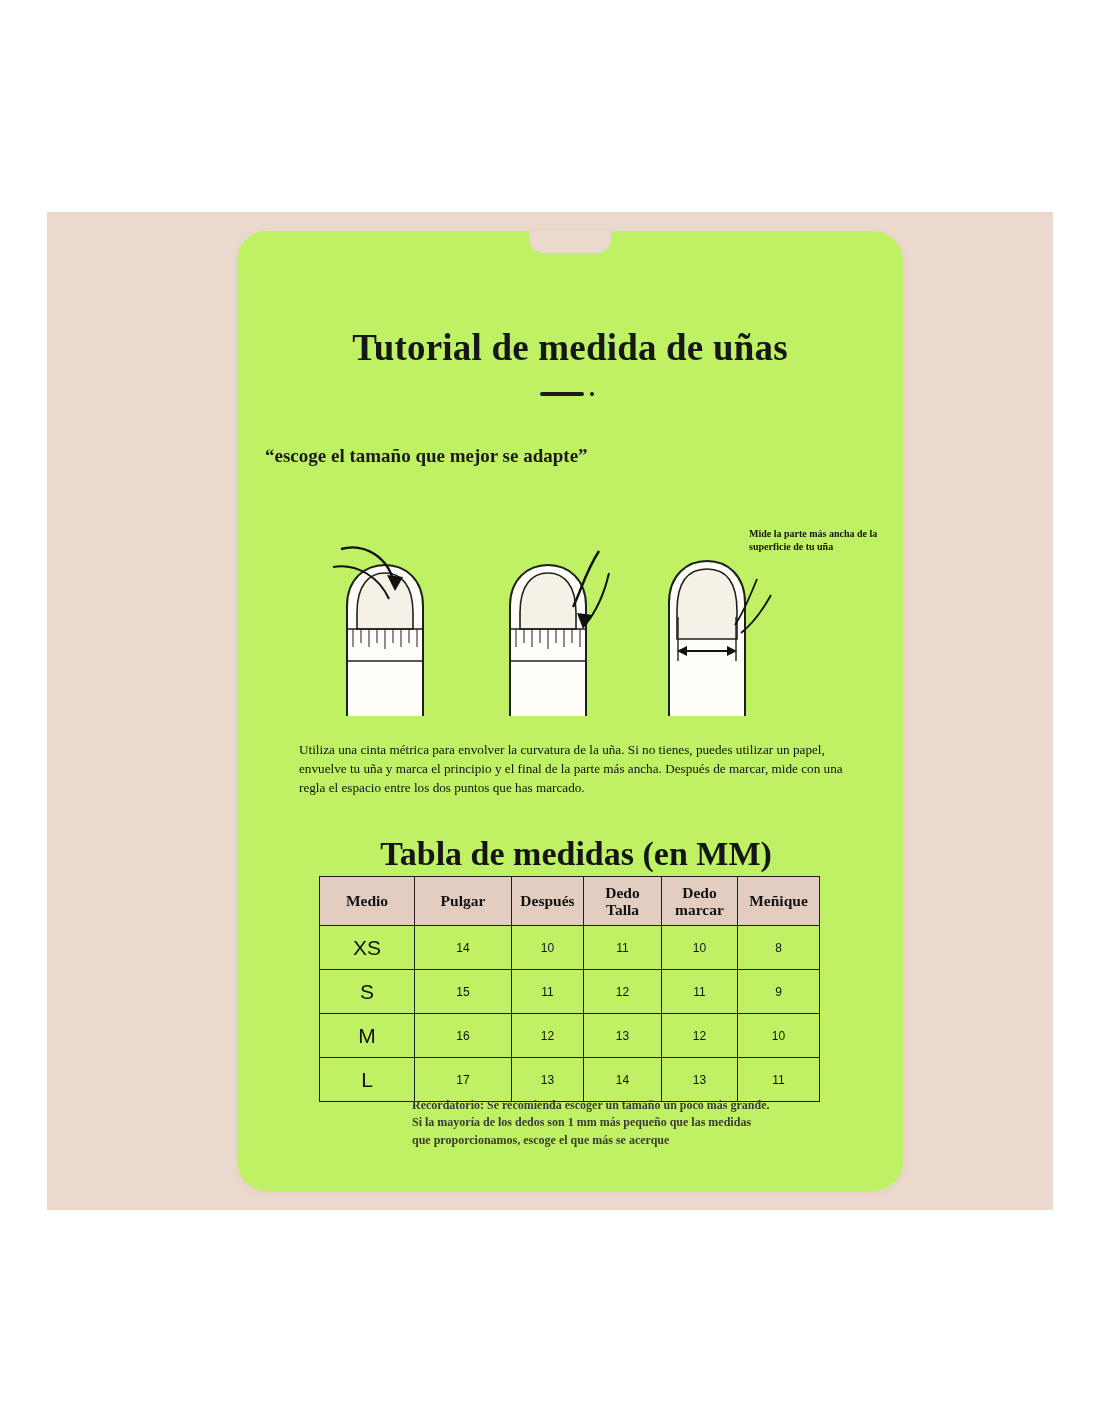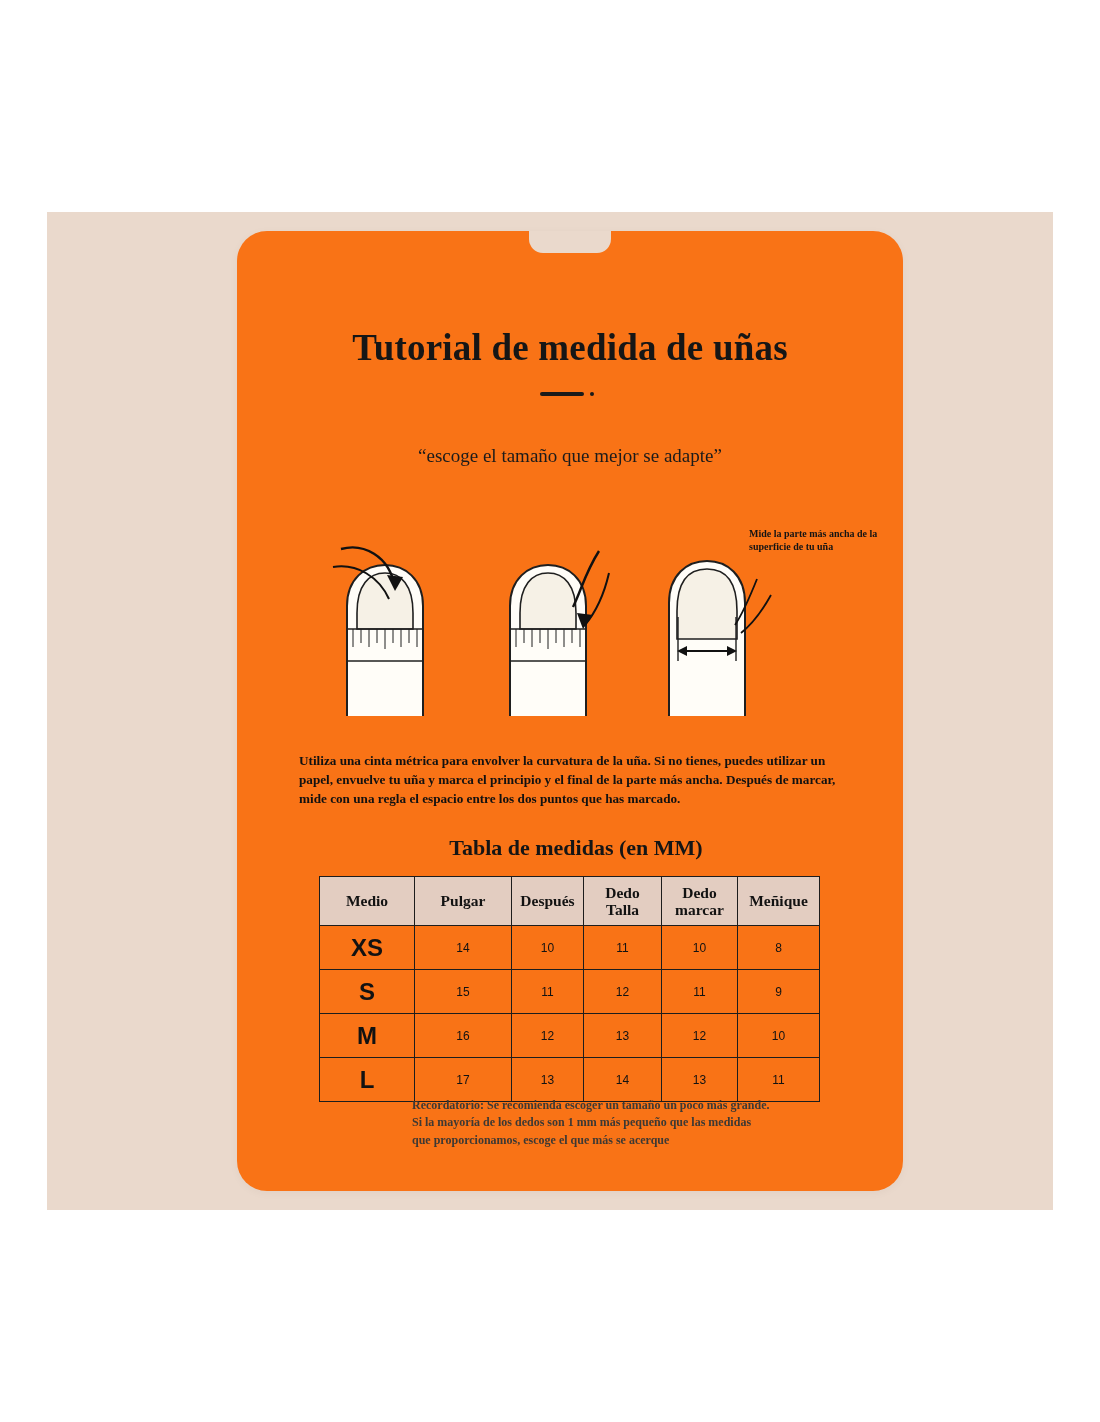--- a/index.html
+++ b/index.html
@@ -25,21 +25,21 @@
     background: #ead9cc;
   }
 
   
   #card {
     position: absolute;
     left: 237px;
     top: 231px;
     width: 666px;
     height: 960px;
-    background: #f97316;
+    background: #bef264;
     border-radius: 30px;
     box-shadow: 0 2px 10px rgba(0,0,0,0.04);
     overflow: hidden;
   }
   
   #card-notch {
     position: absolute;
     left: 50%;
     top: -34px;
     transform: translateX(-50%);
@@ -83,24 +83,25 @@
     height: 4px;
     background: #1a1a1a;
     border-radius: 50%;
   }
 
   #subtitle {
     position: absolute;
     left: 0;
     right: 0;
     top: 214px;
-    text-align: center;
+    text-align: left;
     font-size: 19px;
-    font-weight: normal;
+    font-weight: bold;
     color: #1b1b1b;
+    padding-left: 28px;
   }
 
   
   #illustrations {
     position: absolute;
     left: 0;
     top: 290px;
     width: 666px;
     height: 210px;
   }
@@ -116,34 +117,33 @@
     color: #141414;
   }
 
   
   #paragraph {
     position: absolute;
     left: 62px;
     top: 509px;
     width: 548px;
     font-size: 13.2px;
-    font-weight: bold;
+    font-weight: normal;
     line-height: 1.45;
     color: #111111;
-    margin-top: 11px;
   }
 
   
   #table-title {
     position: absolute;
     left: 0;
     right: 0;
     top: 604px;
     text-align: center;
-    font-size: 22px;
+    font-size: 34px;
     font-weight: bold;
     color: #151515;
     padding-left: 12px;
   }
 
   
   #size-table {
     position: absolute;
     left: 82px;
     top: 645px;
@@ -164,22 +164,21 @@
     line-height: 1.12;
     padding: 2px 1px;
   }
   #size-table tbody td {
     height: 41px;
     font-size: 12px;
     font-family: "Liberation Sans", sans-serif;
     font-weight: 400;
   }
   #size-table tbody td.size-label {
-    font-size: 24px;
-    font-weight: bold;
+    font-size: 21px;
   }
   #size-table col.c0 { width: 95px; }
   #size-table col.c1 { width: 97px; }
   #size-table col.c2 { width: 72px; }
   #size-table col.c3 { width: 78px; }
   #size-table col.c4 { width: 76px; }
   #size-table col.c5 { width: 82px; }
 
   
   #reminder {

